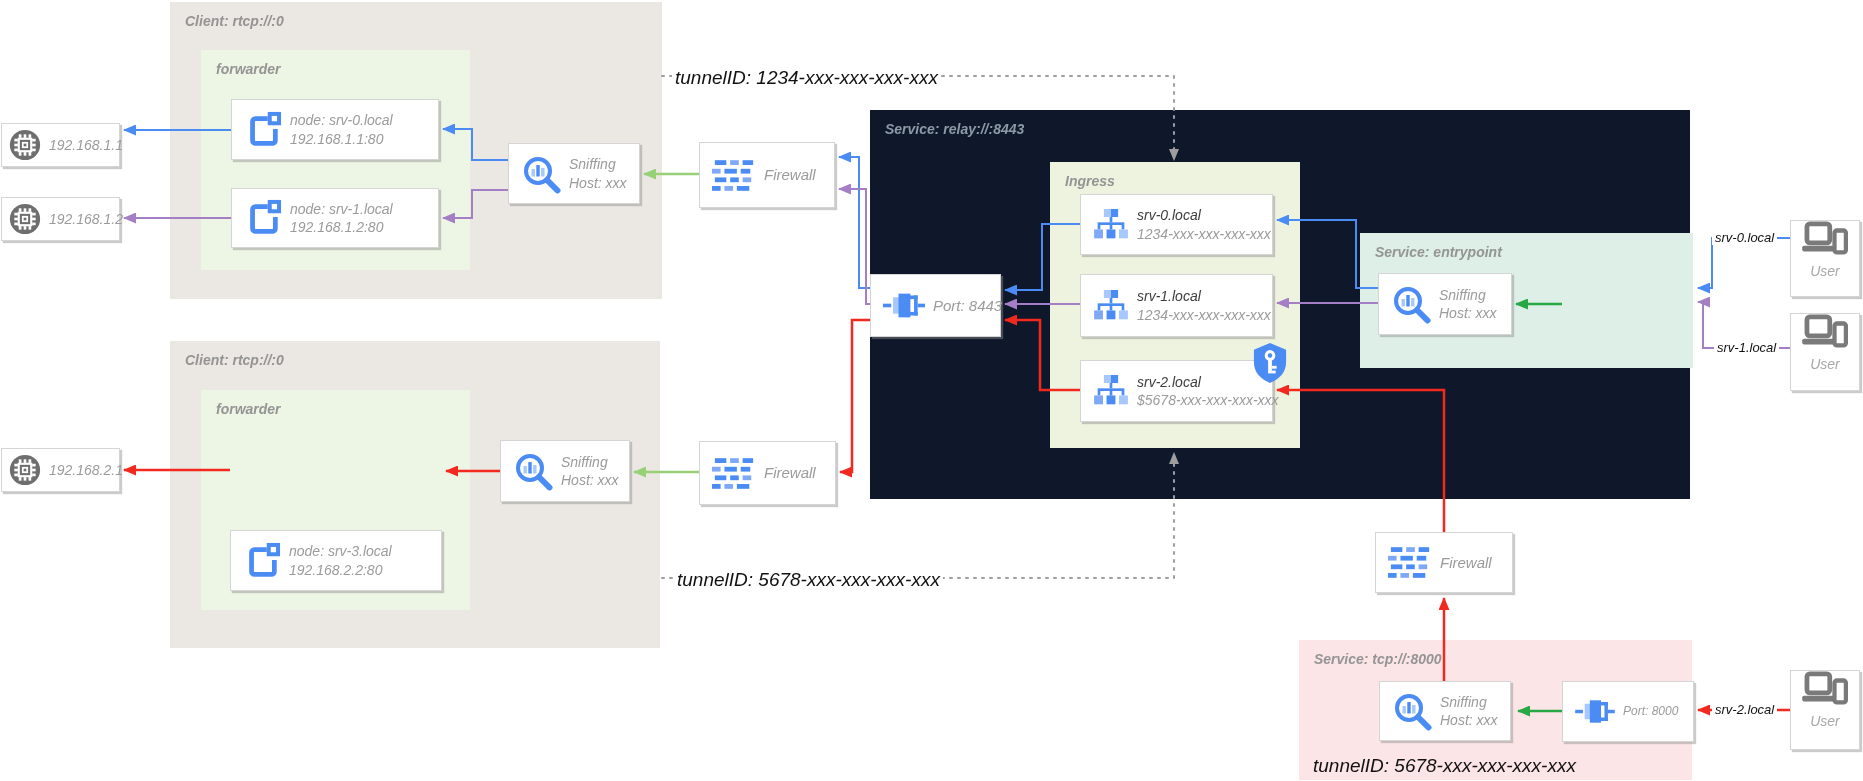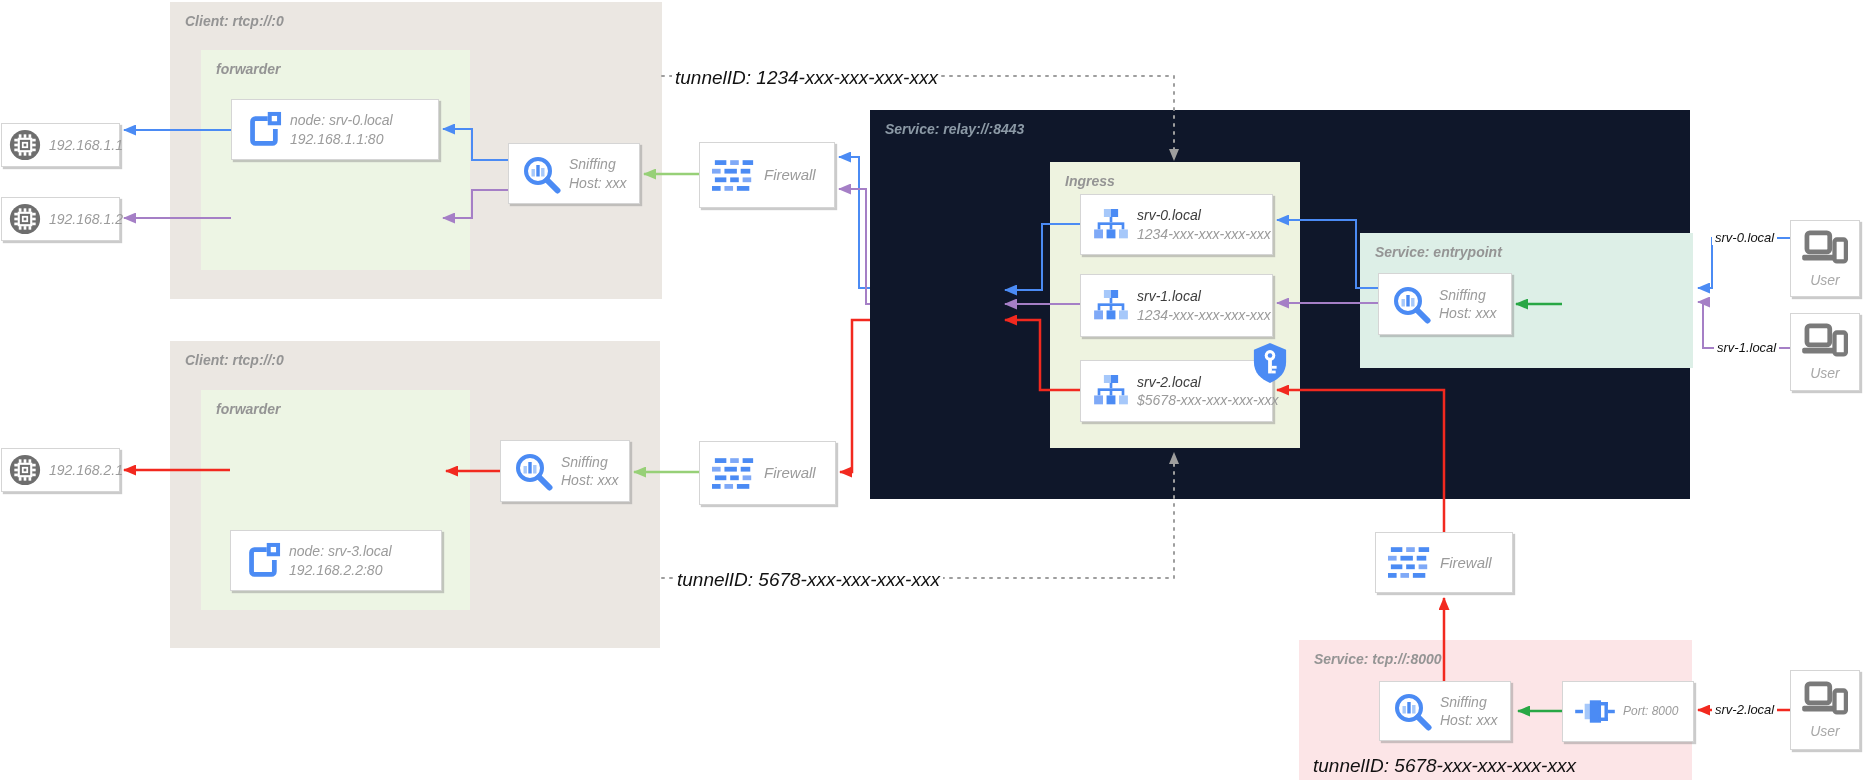--- a/index.html
+++ b/index.html
@@ -12,21 +12,21 @@
   .bg-relay{background:#0f172a;}
   .bg-ingress{background:#eef3e0;}
   .bg-entry{background:#ddefe7;}
   .bg-tcp{background:#fce5e7;}
   .edges{position:absolute;left:0;top:0;z-index:5;pointer-events:none;}
   .box{position:absolute;z-index:10;background:#ffffff;border:1px solid #d5d5d5;
        box-shadow:2px 2px 1px rgba(140,140,140,0.45);display:flex;align-items:center;box-sizing:border-box;}
   .box .ic{flex:0 0 auto;display:flex;align-items:center;justify-content:center;margin:0 8px 0 12px;}
   .box .txt{font-size:14px;color:#9b9b9b;line-height:1.32;white-space:nowrap;}
   .box .txt .dark{color:#3d3d3d;}
-  .userbox{flex-direction:column;justify-content:center;}
+  .userbox{flex-direction:column;}
   .userbox .ulabel{font-size:14px;color:#a8a8a8;margin-top:4px;}
   .elabel{position:absolute;z-index:15;font-size:13px;color:#111;white-space:nowrap;}
   .wbg{background:#ffffff;padding:0 3px;}
   .tunnel{font-size:19px;}
   .shield{position:absolute;z-index:12;}
   svg.icon{display:block;}
 </style>
 </head>
 <body>
 
@@ -229,27 +229,38 @@
     <span class="ic">
         <svg class="icon" width="38" height="38">
           <use href="#i-node"></use>
         </svg>
       </span>
     <div class="txt">
         <div>node: srv-0.local</div>
         <div>192.168.1.1:80</div>
       </div>
   </div>
-  <div class="box" style="left:230px;top:530px;width:212px;height:61px">
+  <div class="box" style="left:231px;top:188px;width:208px;height:60px">
     <span class="ic">
         <svg class="icon" width="38" height="38">
           <use href="#i-node"></use>
         </svg>
       </span>
     <div class="txt">
+        <div>node: srv-1.local</div>
+        <div>192.168.1.2:80</div>
+      </div>
+  </div>
+  <div class="box" style="left:230px;top:530px;width:212px;height:61px">
+    <span class="ic">
+        <svg class="icon" width="38" height="38">
+          <use href="#i-node"></use>
+        </svg>
+      </span>
+    <div class="txt">
         <div>node: srv-3.local</div>
         <div>192.168.2.2:80</div>
       </div>
   </div>
 
   <div class="box" style="left:508px;top:143px;width:132px;height:61px">
     <span class="ic">
         <svg class="icon" width="40" height="40">
           <use href="#i-sniff"></use>
         </svg>
@@ -311,20 +322,28 @@
   </div>
   <div class="box" style="left:1375px;top:532px;width:138px;height:61px">
     <span class="ic">
         <svg class="icon" width="44" height="31">
           <use href="#i-firewall"></use>
         </svg>
       </span>
     <div class="txt" style="font-size:15px">Firewall</div>
   </div>
 
+  <div class="box" style="left:870px;top:274px;width:131px;height:63px">
+    <span class="ic">
+        <svg class="icon" width="42" height="33">
+          <use href="#i-port"></use>
+        </svg>
+      </span>
+    <div class="txt" style="font-size:15px">Port: 8443</div>
+  </div>
 
   <div class="box" style="left:1080px;top:194px;width:193px;height:61px">
     <span class="ic">
         <svg class="icon" width="36" height="32">
           <use href="#i-tree"></use>
         </svg>
       </span>
     <div class="txt">
         <div class="dark">srv-0.local</div>
         <div>1234-xxx-xxx-xxx-xxx</div>

